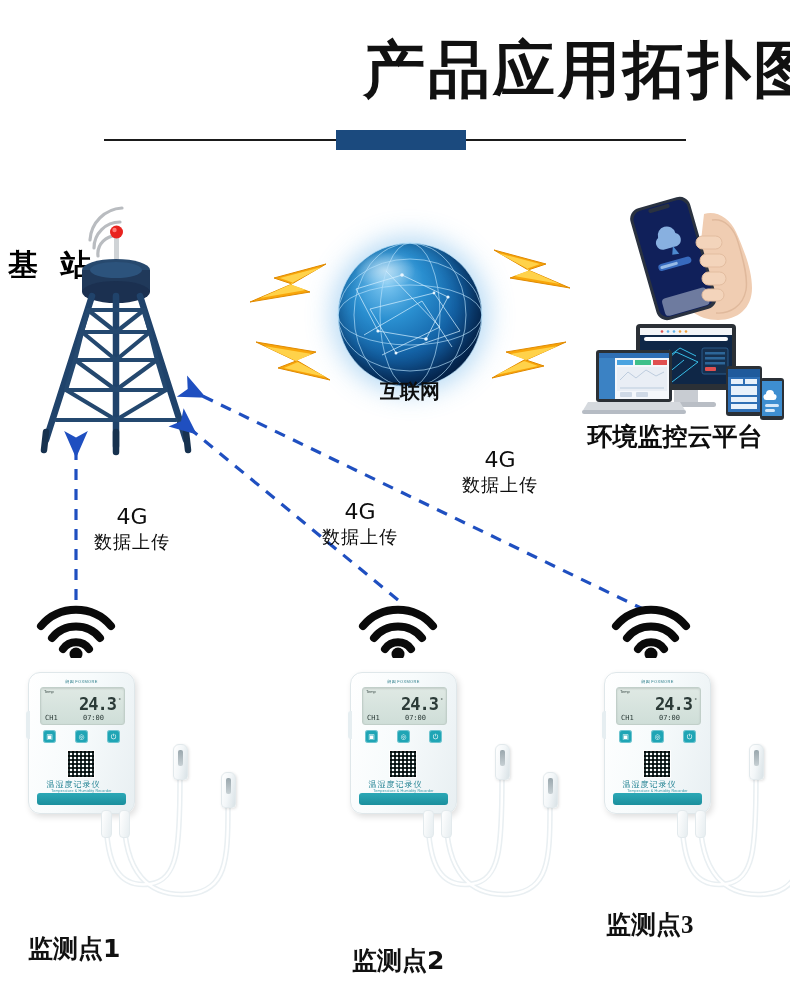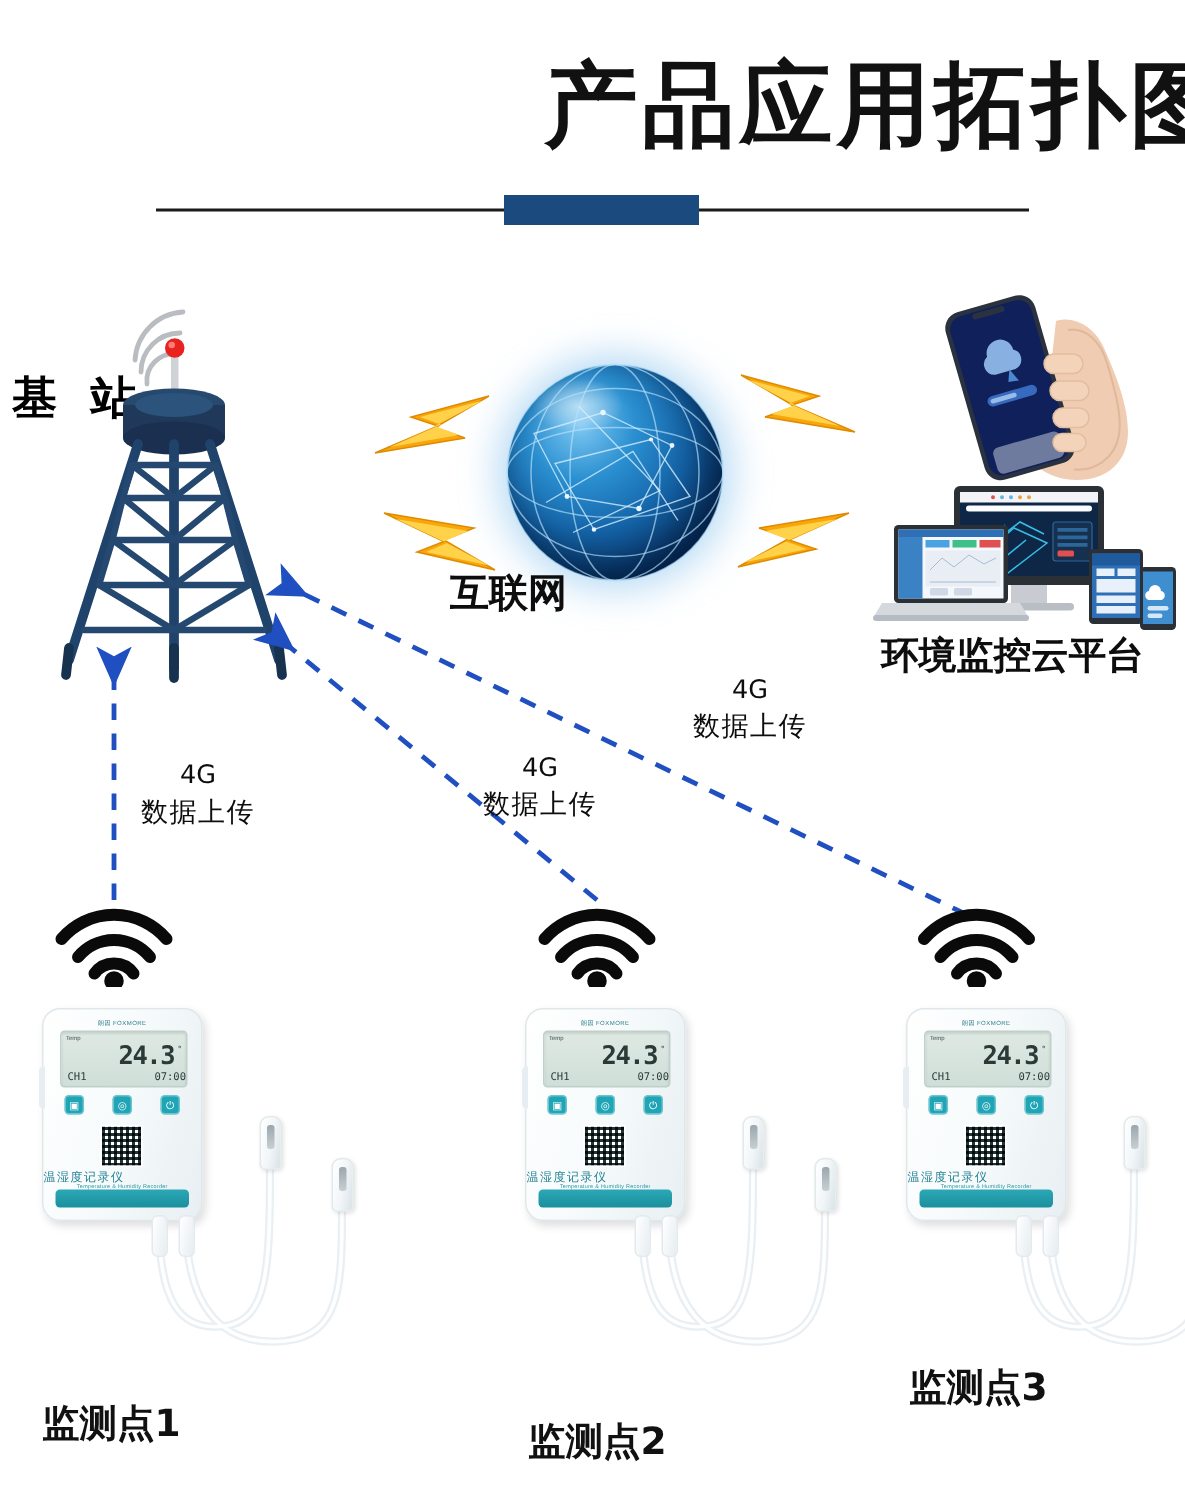--- a/index.html
+++ b/index.html
@@ -47,43 +47,43 @@
       radial-gradient(circle at 34% 28%, #7ec8f2 0%, #2a8fd0 26%, #1464a8 52%, #0b3f78 76%, #07264d 100%);
     box-shadow:0 0 26px 6px rgba(90,170,230,.45), inset -8px -10px 26px rgba(2,18,44,.75);
     overflow:hidden;
   }
   .globe:after{
     content:"";position:absolute;left:12%;top:6%;width:42%;height:26%;
     border-radius:50%;
     background:radial-gradient(ellipse at center, rgba(255,255,255,.55), rgba(255,255,255,0) 70%);
   }
   .internet-label{
-    position:absolute;left:300px;top:378px;width:220px;
-    font-size:26px;font-weight:bold;color:#0d0d0d;
+    position:absolute;left:300px;top:378px;width:220px;text-align:center;
+    font-size:20px;font-weight:bold;color:#0d0d0d;
     font-family:"DejaVu Sans","Liberation Sans",sans-serif;
   }
   .bolt{position:absolute;}
 
   
   .cloud-label{
     position:absolute;left:555px;top:420px;width:240px;text-align:center;
     font-size:25px;font-weight:bold;color:#0d0d0d;
     font-family:"DejaVu Sans","Liberation Sans",sans-serif;
   }
   .hand-phone{position:absolute;left:612px;top:196px;width:150px;height:130px;}
   .devices{position:absolute;left:576px;top:322px;width:212px;height:100px;}
 
   
   .arrows{position:absolute;left:0;top:0;width:790px;height:991px;}
 
   .lbl4g{
     position:absolute;text-align:center;color:#0d0d0d;
     font-family:"DejaVu Sans","Liberation Sans",sans-serif;
   }
-  .lbl4g .g{font-size:17px;font-weight:normal;display:block;line-height:24px;}
+  .lbl4g .g{font-size:22px;font-weight:normal;display:block;line-height:24px;}
   .lbl4g .z{font-size:18px;font-weight:normal;display:block;line-height:26px;letter-spacing:1px;}
 
   
   .wifi{position:absolute;width:86px;height:58px;}
 
   
   .recorder{position:absolute;width:240px;height:250px;}
   .rec-body{
     position:absolute;left:0;top:0;width:105px;height:140px;
     background:linear-gradient(105deg,#ffffff 0%,#f7fbfc 45%,#e8eff2 100%);
@@ -101,21 +101,21 @@
     box-shadow:inset 0 1px 2px rgba(0,0,0,.12);
   }
   .lcd-top{position:absolute;left:3px;top:1px;right:3px;height:6px;font-size:4px;color:#3a4a46;}
   .lcd-big{
     position:absolute;left:0;right:8px;top:8px;text-align:right;
     font-size:17px;line-height:17px;font-weight:bold;color:#2b3a37;
     font-family:"DejaVu Sans Mono","Liberation Mono",monospace;letter-spacing:-1px;
   }
   .lcd-deg{position:absolute;right:3px;top:9px;font-size:6px;color:#2b3a37;}
   .lcd-bot{
-    position:absolute;left:4px;right:0;bottom:2px;
+    position:absolute;left:4px;right:20px;bottom:2px;
     display:flex;justify-content:space-between;
     font-size:7px;color:#2b3a37;
     font-family:"DejaVu Sans Mono","Liberation Mono",monospace;
   }
   .rec-btns{position:absolute;left:14px;top:57px;width:77px;display:flex;justify-content:space-between;}
   .rec-btn{
     width:13px;height:13px;border-radius:3px;background:#1fa5b5;
     box-shadow:inset 0 0 0 1px rgba(255,255,255,.35);
     display:flex;align-items:center;justify-content:center;
     color:#fff;font-size:7px;
@@ -123,21 +123,21 @@
   .rec-qr{
     position:absolute;left:38px;top:77px;width:26px;height:26px;
     background:
       repeating-linear-gradient(0deg,#233 0 2px,transparent 2px 4px),
       repeating-linear-gradient(90deg,#233 0 2px,transparent 2px 4px),
       #fff;
     background-blend-mode:multiply;
     border:1px solid #fff;
   }
   .rec-name{
-    position:absolute;left:0;right:16px;top:106px;text-align:left;
+    position:absolute;left:0;right:16px;top:106px;text-align:center;
     font-size:8px;color:#1c7f90;letter-spacing:1px;
     font-family:"DejaVu Sans","Liberation Sans",sans-serif;
   }
   .rec-name-en{
     position:absolute;left:0;right:0;top:116px;text-align:center;
     font-size:3.6px;color:#2b93a3;letter-spacing:.2px;
   }
   .rec-bar{
     position:absolute;left:8px;right:8px;bottom:8px;height:12px;
     border-radius:3px;
@@ -544,15 +544,15 @@
       <div class="rec-qr"></div>
       <div class="rec-name">温湿度记录仪</div>
       <div class="rec-name-en">Temperature &amp; Humidity Recorder</div>
       <div class="rec-bar"></div>
     </div>
     <div class="connector" style="left:73px;top:138px;"></div>
     <div class="connector" style="left:91px;top:138px;"></div>
     <div class="probe-head" style="left:145px;top:72px;"></div>
 
   </div>
-  <div class="pt-label" style="left:606px;top:908px;">监测点3</div>
+  <div class="pt-label" style="left:606px;top:908px;font-family:Liberation Serif, serif;">监测点3</div>
 
 </div>
 
 </body></html>

